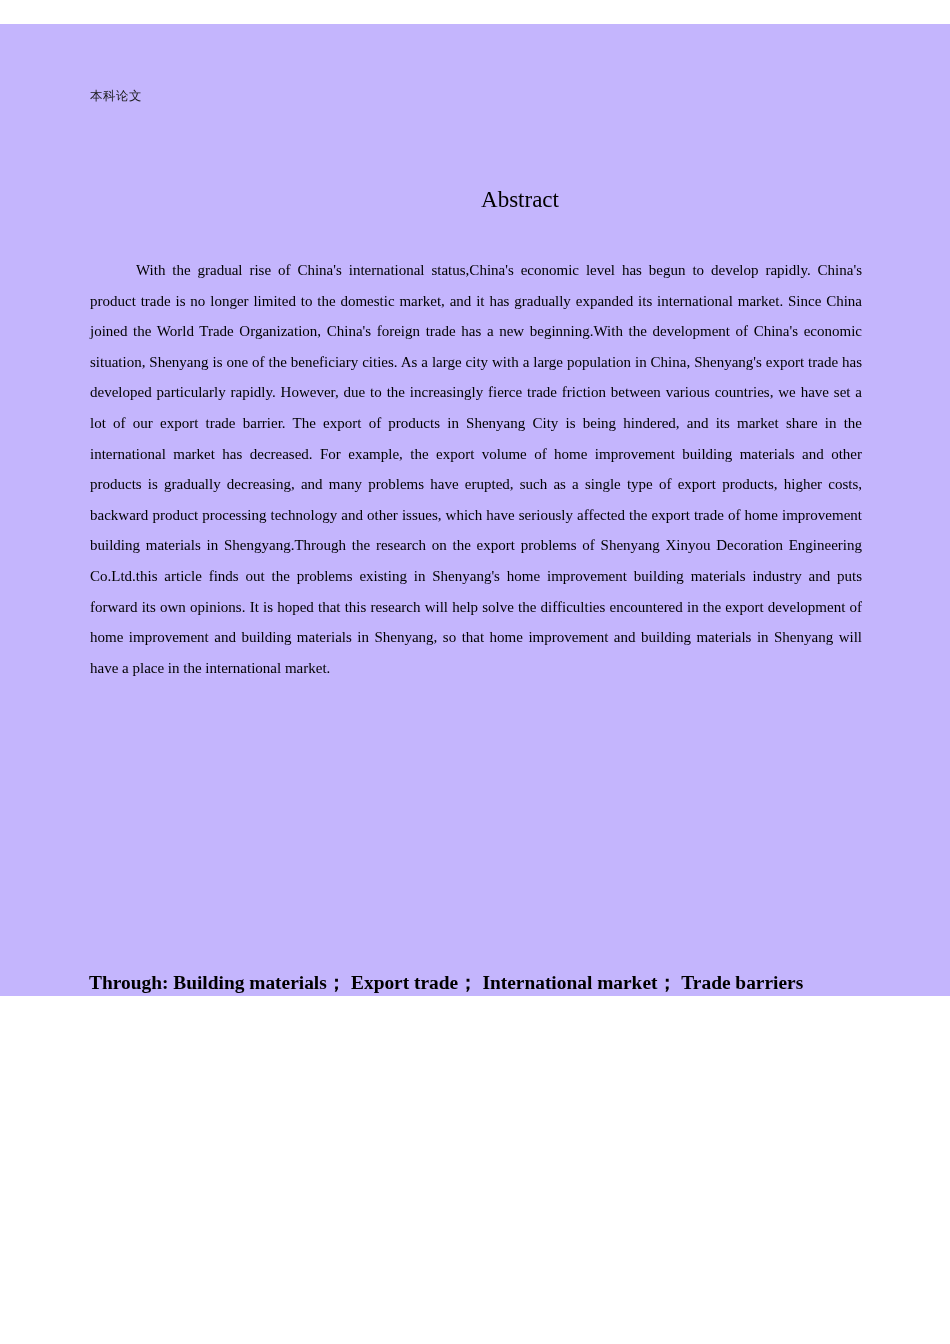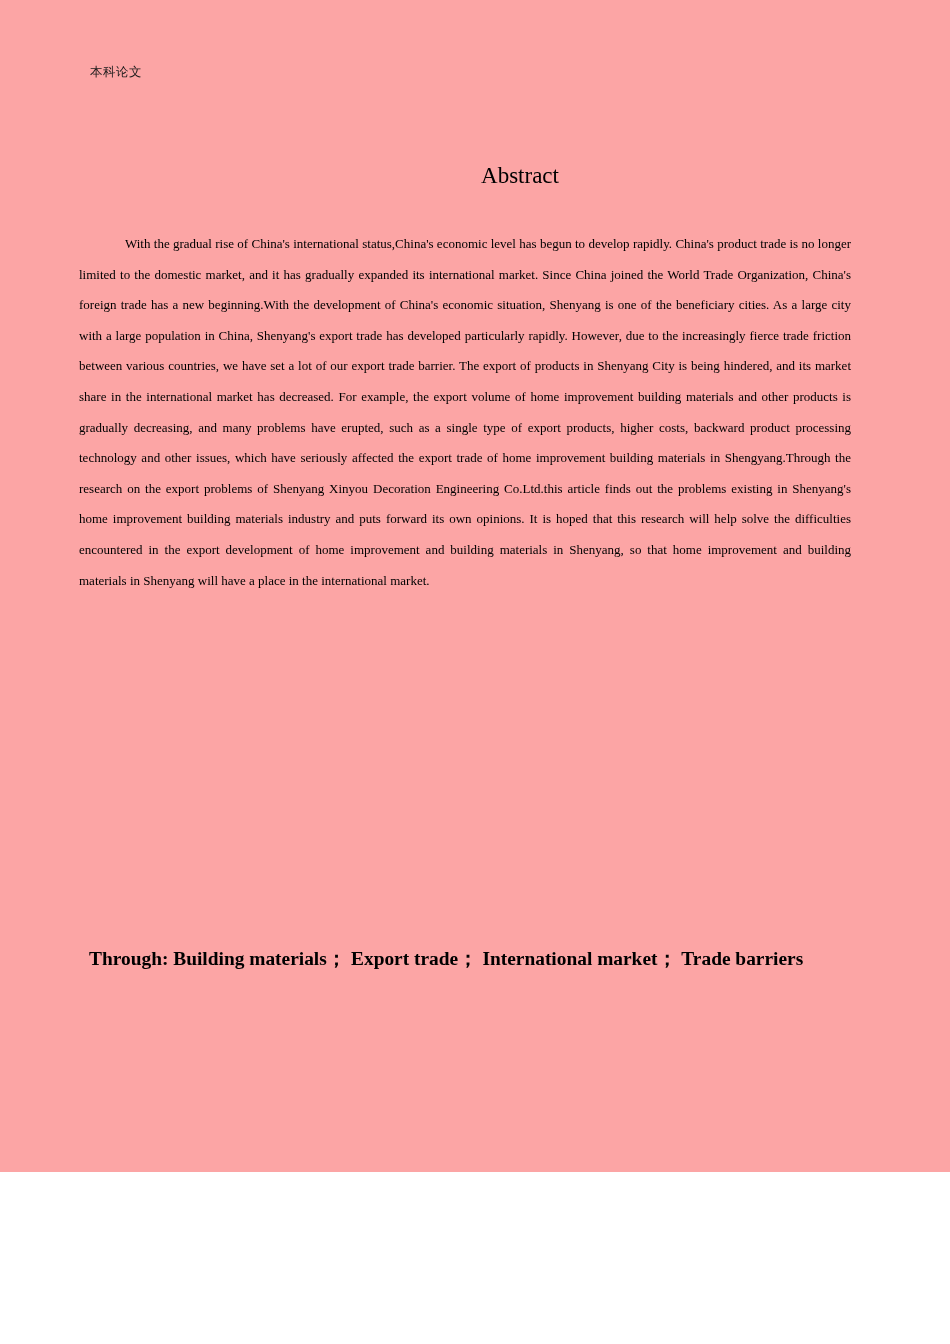--- a/index.html
+++ b/index.html
@@ -4,25 +4,26 @@
 <style>
   html, body {
     margin: 0;
     padding: 0;
     background: #ffffff;
   }
 
   .page {
     position: relative;
     width: 950px;
-    height: 1172px;
-    background: #fca5a5;
+    height: 972px;
+    background: #c4b5fd;
     overflow: hidden;
     font-family: "Liberation Serif", "DejaVu Serif", serif;
     color: #000000;
+    margin-top: 24px;
     -webkit-font-smoothing: antialiased;
   }
 
   
   .running-header {
     position: absolute;
     left: 90px;
     top: 64px;
     font-size: 12.5px;
     line-height: 16px;
@@ -42,24 +43,24 @@
     font-size: 23px;
     line-height: 30px;
     font-weight: normal;
     color: #000000;
     padding-left: 45px;
   }
 
   
   .abstract-body {
     position: absolute;
-    left: 79px;
+    left: 90px;
     top: 216px;
     width: 772px;
-    font-size: 13px;
+    font-size: 15px;
     line-height: 30.6px;
     text-align: justify;
     text-justify: inter-word;
     text-indent: 46px;
     color: #000000;
     hyphens: none;
     word-spacing: 0px;
   }
 
   

